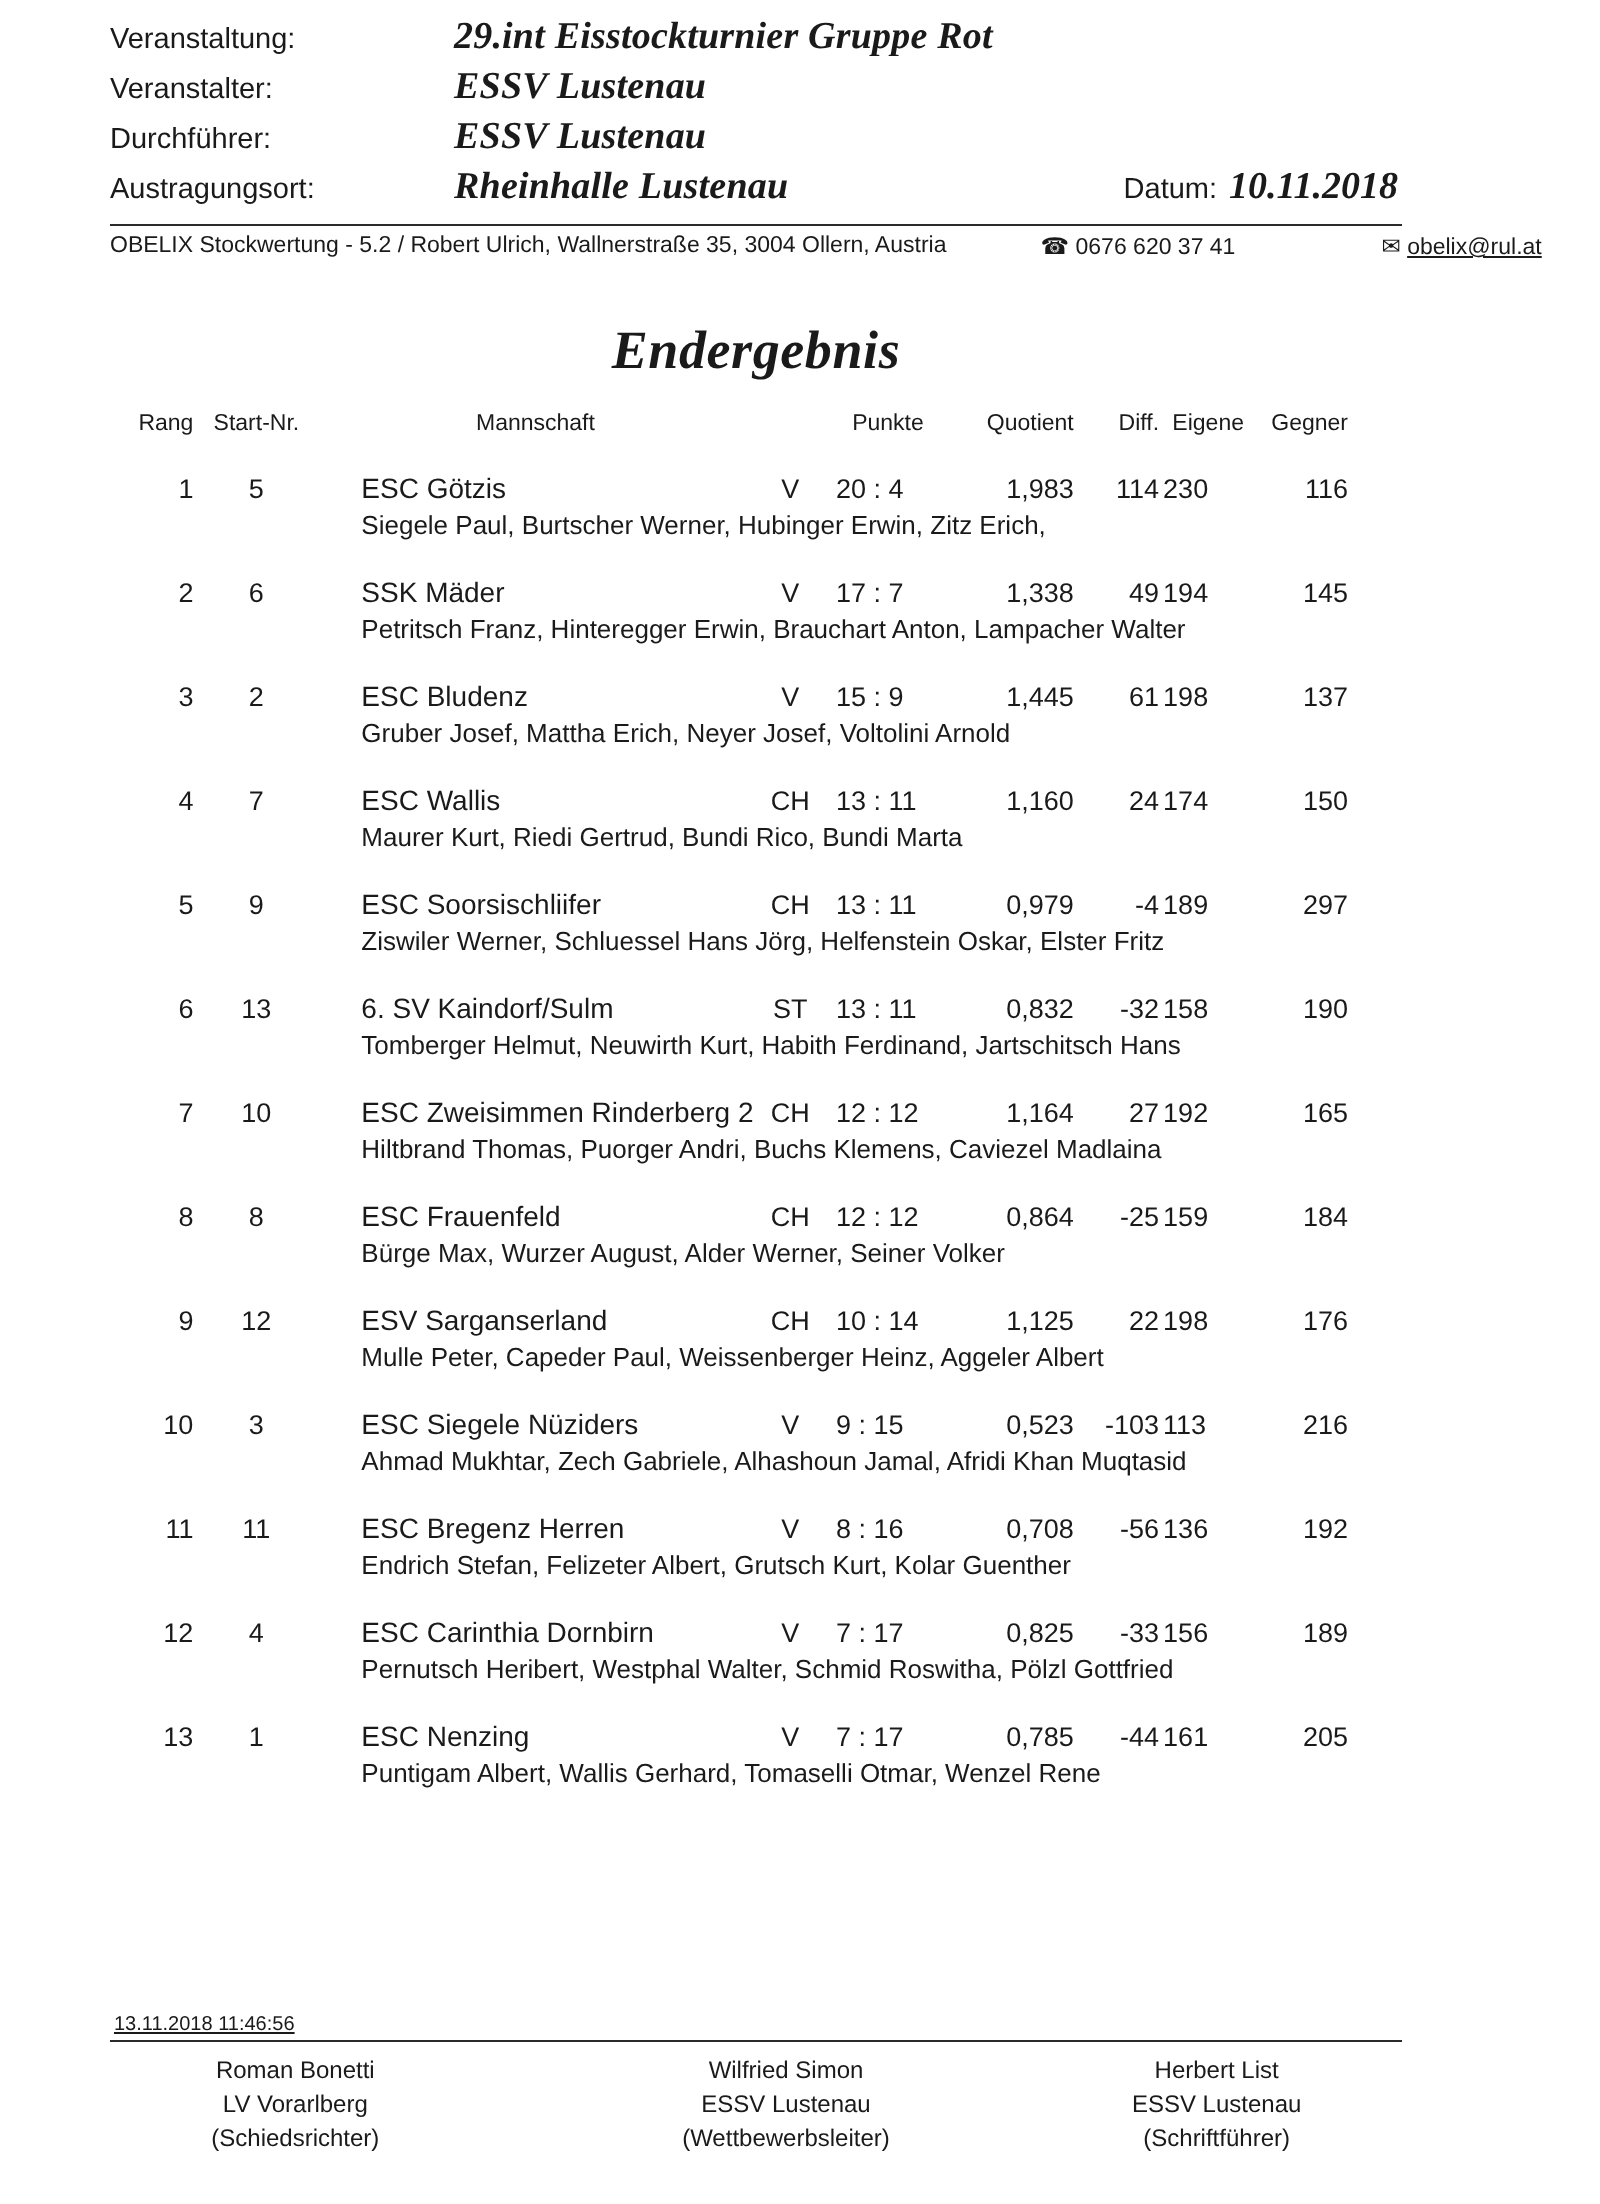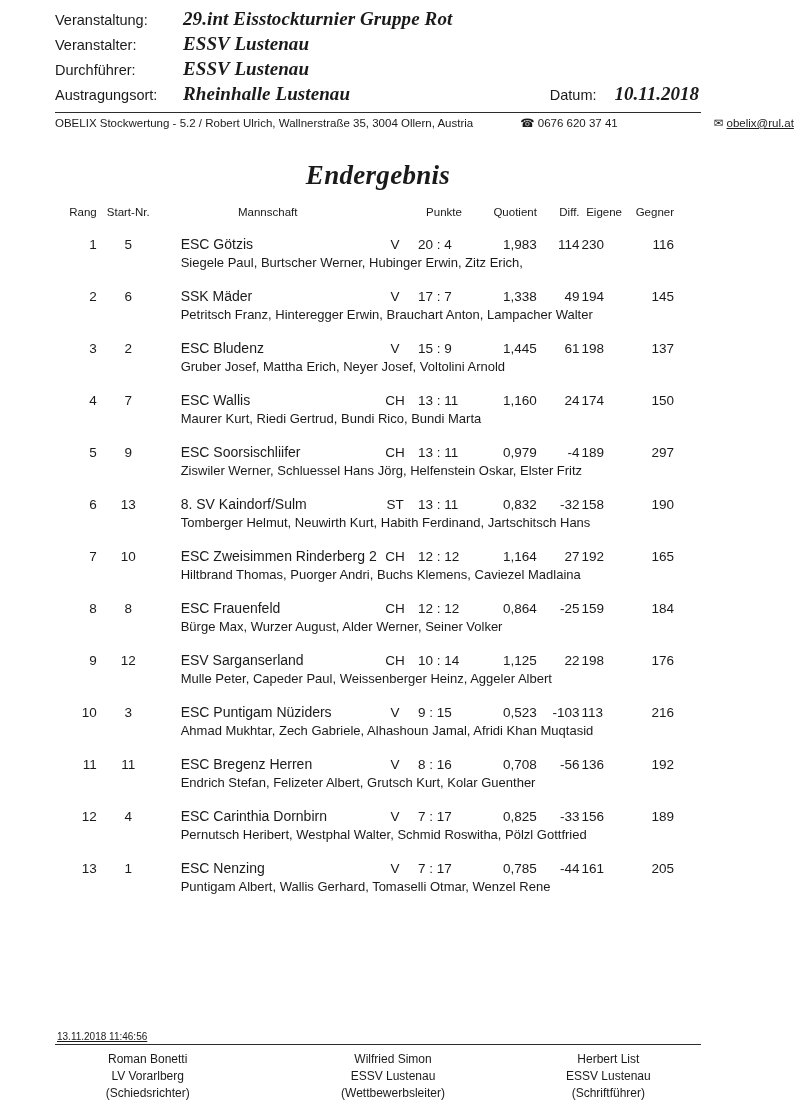--- a/index.html
+++ b/index.html
@@ -35,33 +35,34 @@
     font-size: 14.5px;
     width: 128px;
     flex: 0 0 128px;
   }
   .hdr-value {
     font-family: "Liberation Serif", serif;
     font-style: italic;
     font-weight: bold;
     font-size: 19px;
     letter-spacing: 0.1px;
+    margin-left: 44px;
   }
   .hdr-row.with-date {
     justify-content: flex-start;
   }
   .date-wrap {
     margin-left: auto;
     display: flex;
     align-items: baseline;
     padding-right: 2px;
   }
   .date-label {
     font-size: 14.5px;
-    margin-right: 18px;
+    margin-right: 6px;
   }
   .date-value {
     font-family: "Liberation Serif", serif;
     font-style: italic;
     font-weight: bold;
     font-size: 19px;
   }
 
   .rule {
     border: none;
@@ -80,21 +81,20 @@
   .sub-left {
     flex: 1 1 auto;
     white-space: nowrap;
   }
   .sub-phone {
     white-space: nowrap;
     margin-right: 26px;
   }
   .sub-mail {
     white-space: nowrap;
-    margin-left: 23px;
   }
   .sub-mail .mail-text {
     text-decoration: underline;
   }
   .glyph {
     font-size: 11.5px;
   }
 
   
   .title {
@@ -154,21 +154,21 @@
     display: inline-block;
     min-width: 52px;
     text-align: left;
   }
 
   
   .footer {
     position: absolute;
     left: 0;
     right: 0;
-    bottom: 0;
+    bottom: 24px;
     padding: 0 55px;
   }
   .timestamp {
     font-size: 10px;
     text-decoration: underline;
     margin-bottom: 2px;
     padding-left: 2px;
   }
   .footer-rule {
     border: none;
@@ -318,21 +318,21 @@
             <td class="c-eigene">189</td>
             <td class="c-gegner">297</td>
           </tr>
           <tr class="players-row">
             <td colspan="2"></td>
             <td class="c-team" colspan="7">Ziswiler Werner, Schluessel Hans Jörg, Helfenstein Oskar, Elster Fritz</td>
           </tr>
           <tr class="main-row">
             <td class="c-rang">6</td>
             <td class="c-start">13</td>
-            <td class="c-team">8. SV Kaindorf/Sulm</td>
+            <td class="c-team">6. SV Kaindorf/Sulm</td>
             <td class="c-nat">ST</td>
             <td class="c-punkte"><span class="pts">13 : 11</span></td>
             <td class="c-quot">0,832</td>
             <td class="c-diff">-32</td>
             <td class="c-eigene">158</td>
             <td class="c-gegner">190</td>
           </tr>
           <tr class="players-row">
             <td colspan="2"></td>
             <td class="c-team" colspan="7">Tomberger Helmut, Neuwirth Kurt, Habith Ferdinand, Jartschitsch Hans</td>
@@ -378,21 +378,21 @@
             <td class="c-eigene">198</td>
             <td class="c-gegner">176</td>
           </tr>
           <tr class="players-row">
             <td colspan="2"></td>
             <td class="c-team" colspan="7">Mulle Peter, Capeder Paul, Weissenberger Heinz, Aggeler Albert</td>
           </tr>
           <tr class="main-row">
             <td class="c-rang">10</td>
             <td class="c-start">3</td>
-            <td class="c-team">ESC Puntigam Nüziders</td>
+            <td class="c-team">ESC Siegele Nüziders</td>
             <td class="c-nat">V</td>
             <td class="c-punkte"><span class="pts">9 : 15</span></td>
             <td class="c-quot">0,523</td>
             <td class="c-diff">-103</td>
             <td class="c-eigene">113</td>
             <td class="c-gegner">216</td>
           </tr>
           <tr class="players-row">
             <td colspan="2"></td>
             <td class="c-team" colspan="7">Ahmad Mukhtar, Zech Gabriele, Alhashoun Jamal, Afridi Khan Muqtasid</td>

